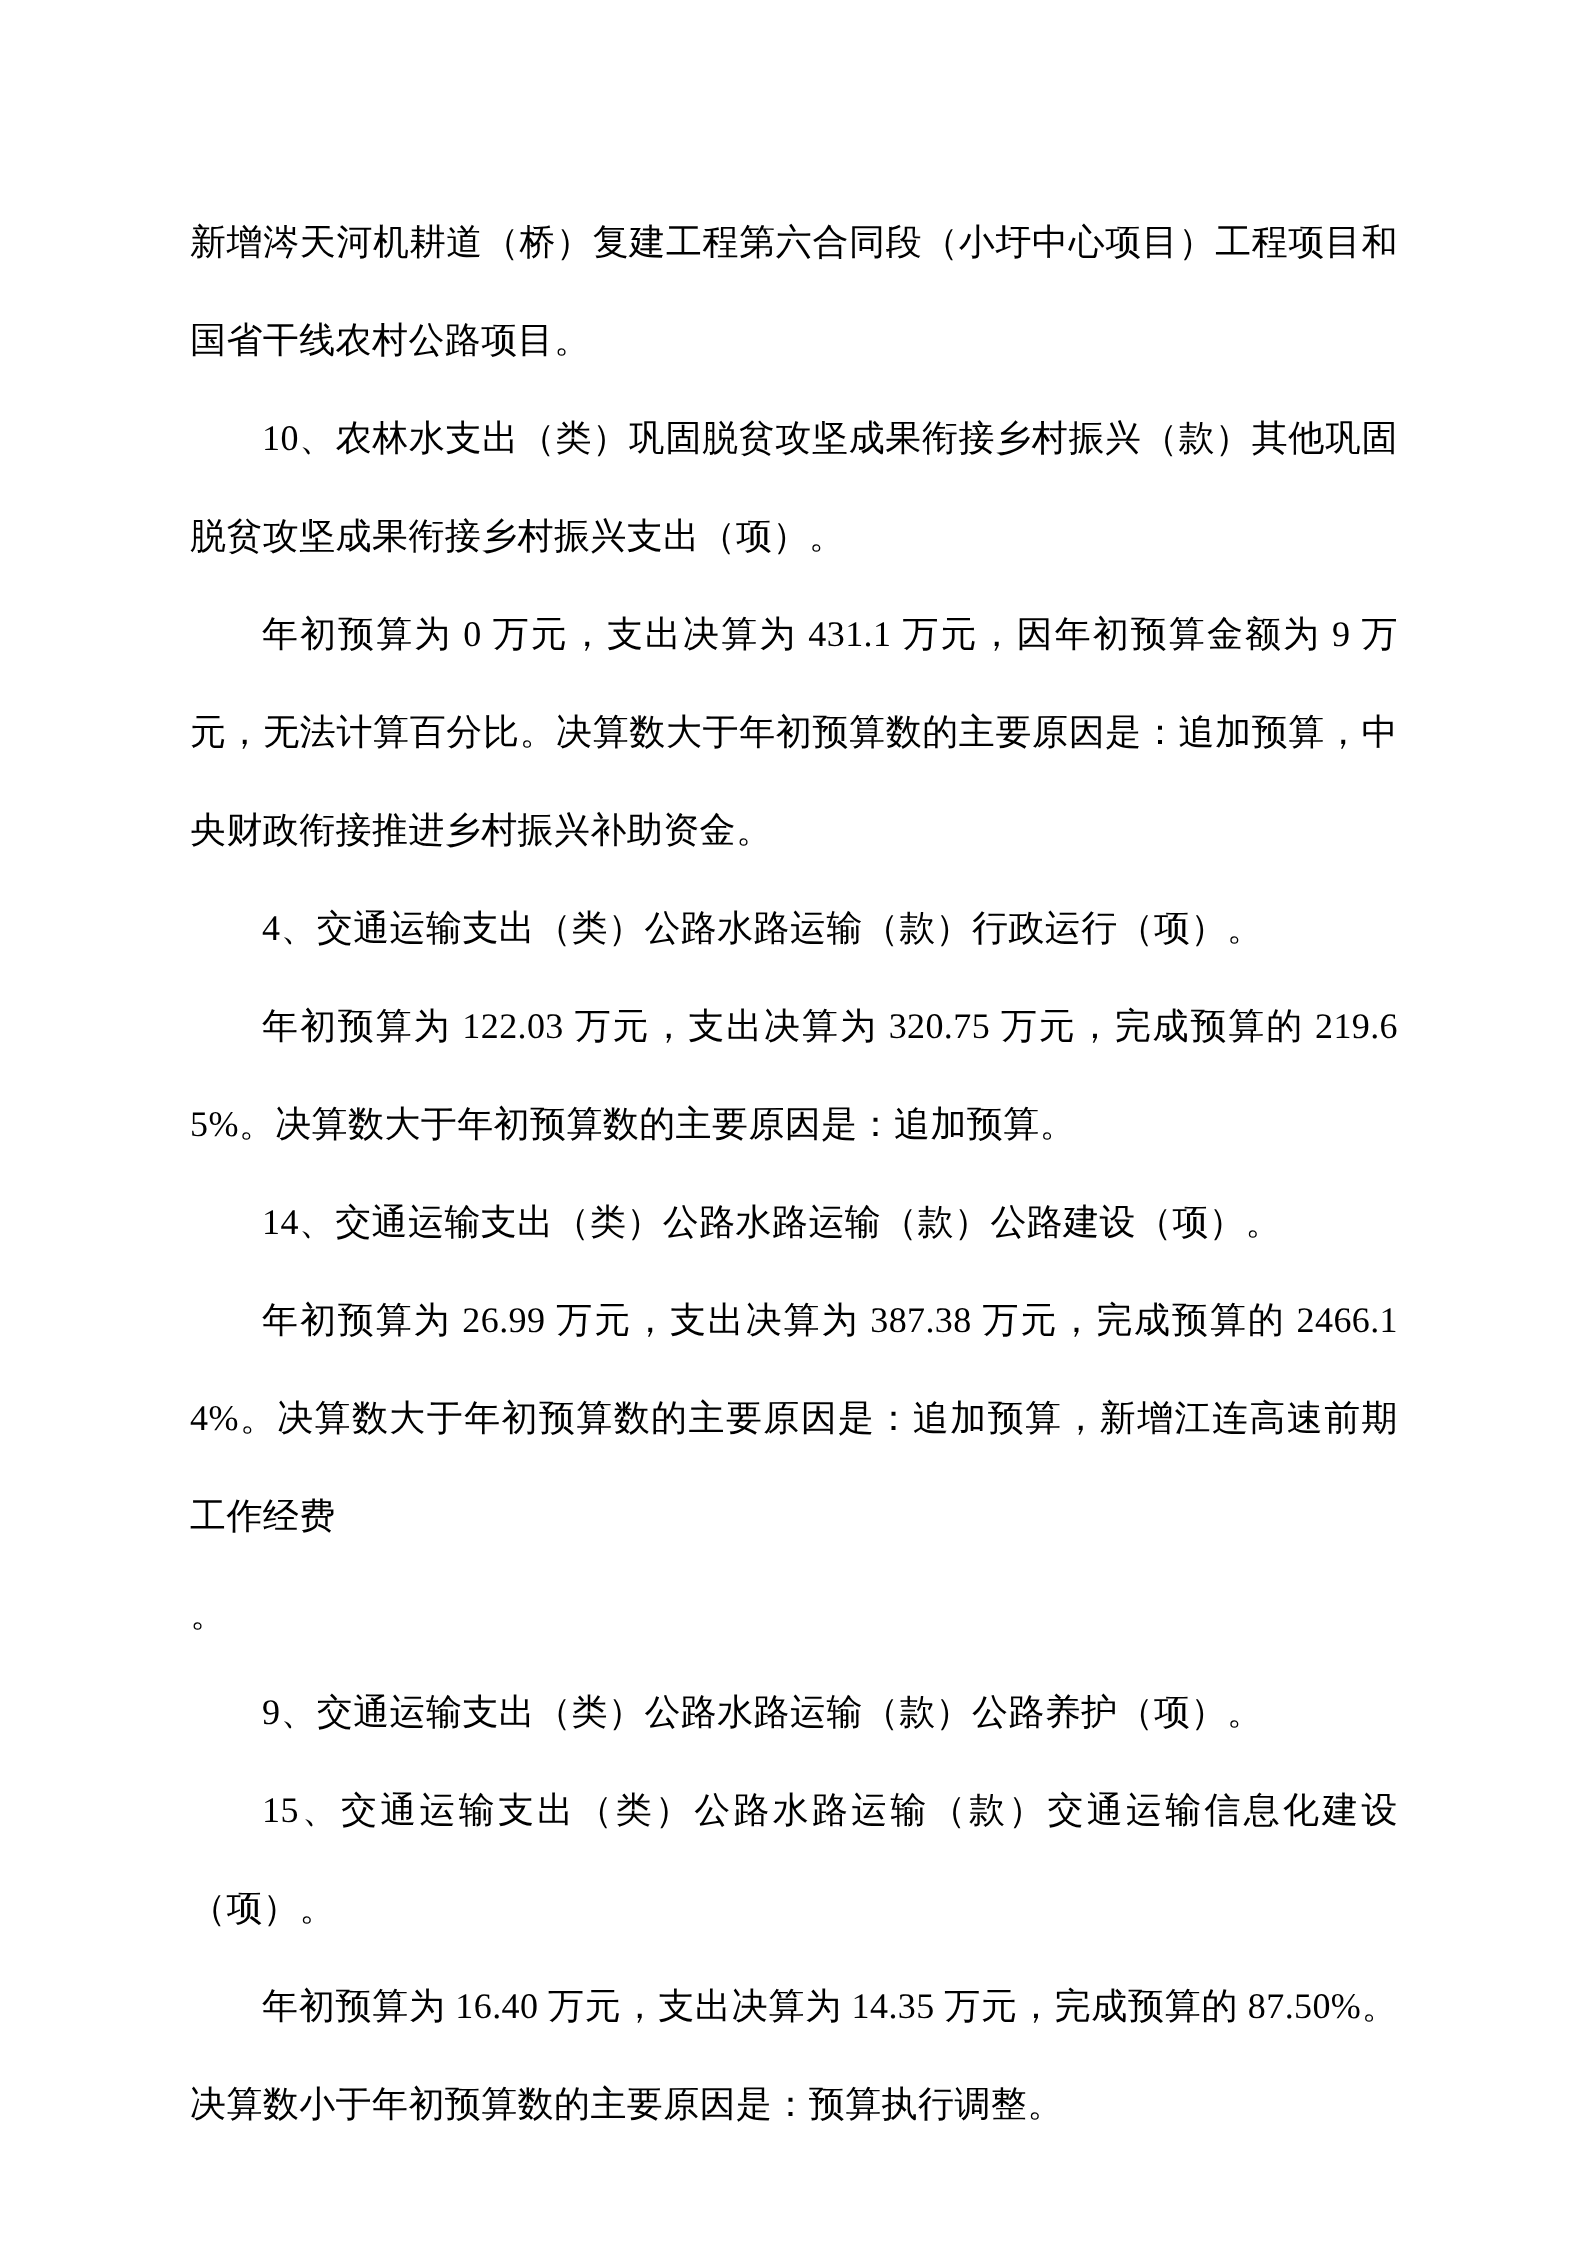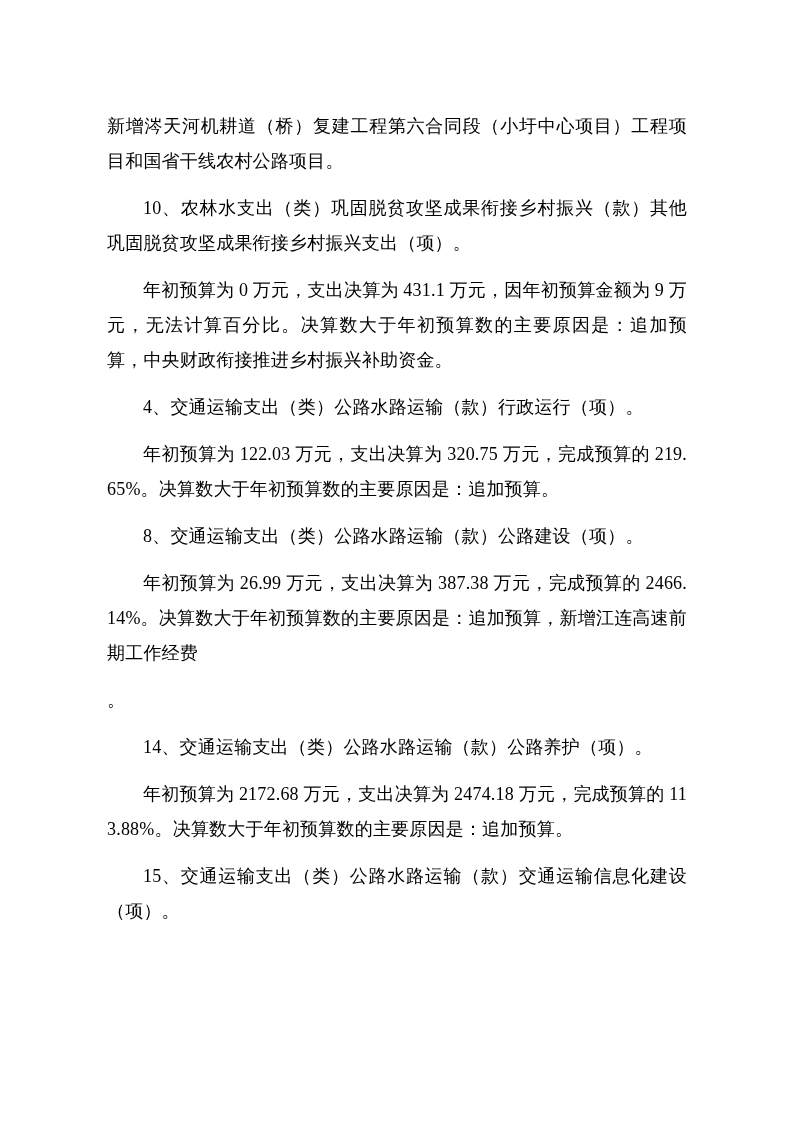--- a/index.html
+++ b/index.html
@@ -15,39 +15,39 @@
     overflow: hidden;
   }
   .page {
     box-sizing: border-box;
     width: 793px;
     height: 1122px;
     padding: 97px 94px 40px 95px;
     background: #ffffff;
   }
   .page p {
-    margin: 12px;
+    margin: 0;
     font-size: 18px;
-    line-height: 35px;
+    line-height: 49px;
     text-align: justify;
     letter-spacing: 0.2px;
     word-break: break-all;
   }
   .page p.indent {
     text-indent: 2em;
   }
 </style>
 </head>
 <body>
 
 <div class="page">
   <p>新增涔天河机耕道（桥）复建工程第六合同段（小圩中心项目）工程项目和国省干线农村公路项目。</p>
   <p class="indent">10、农林水支出（类）巩固脱贫攻坚成果衔接乡村振兴（款）其他巩固脱贫攻坚成果衔接乡村振兴支出（项）。</p>
   <p class="indent">年初预算为 0 万元，支出决算为 431.1 万元，因年初预算金额为 9 万元，无法计算百分比。决算数大于年初预算数的主要原因是：追加预算，中央财政衔接推进乡村振兴补助资金。</p>
   <p class="indent">4、交通运输支出（类）公路水路运输（款）行政运行（项）。</p>
   <p class="indent">年初预算为 122.03 万元，支出决算为 320.75 万元，完成预算的 219.65%。决算数大于年初预算数的主要原因是：追加预算。</p>
-  <p class="indent">8、交通运输支出（类）公路水路运输（款）公路建设（项）。</p>
+  <p class="indent">14、交通运输支出（类）公路水路运输（款）公路建设（项）。</p>
   <p class="indent">年初预算为 26.99 万元，支出决算为 387.38 万元，完成预算的 2466.14%。决算数大于年初预算数的主要原因是：追加预算，新增江连高速前期工作经费</p>
   <p>。</p>
-  <p class="indent">14、交通运输支出（类）公路水路运输（款）公路养护（项）。</p>
-  <p class="indent">年初预算为 2172.68 万元，支出决算为 2474.18 万元，完成预算的 113.88%。决算数大于年初预算数的主要原因是：追加预算。</p>
+  <p class="indent">9、交通运输支出（类）公路水路运输（款）公路养护（项）。</p>
   <p class="indent">15、交通运输支出（类）公路水路运输（款）交通运输信息化建设（项）。</p>
+  <p class="indent">年初预算为 16.40 万元，支出决算为 14.35 万元，完成预算的 87.50%。决算数小于年初预算数的主要原因是：预算执行调整。</p>
 </div>
 
 </body></html>

